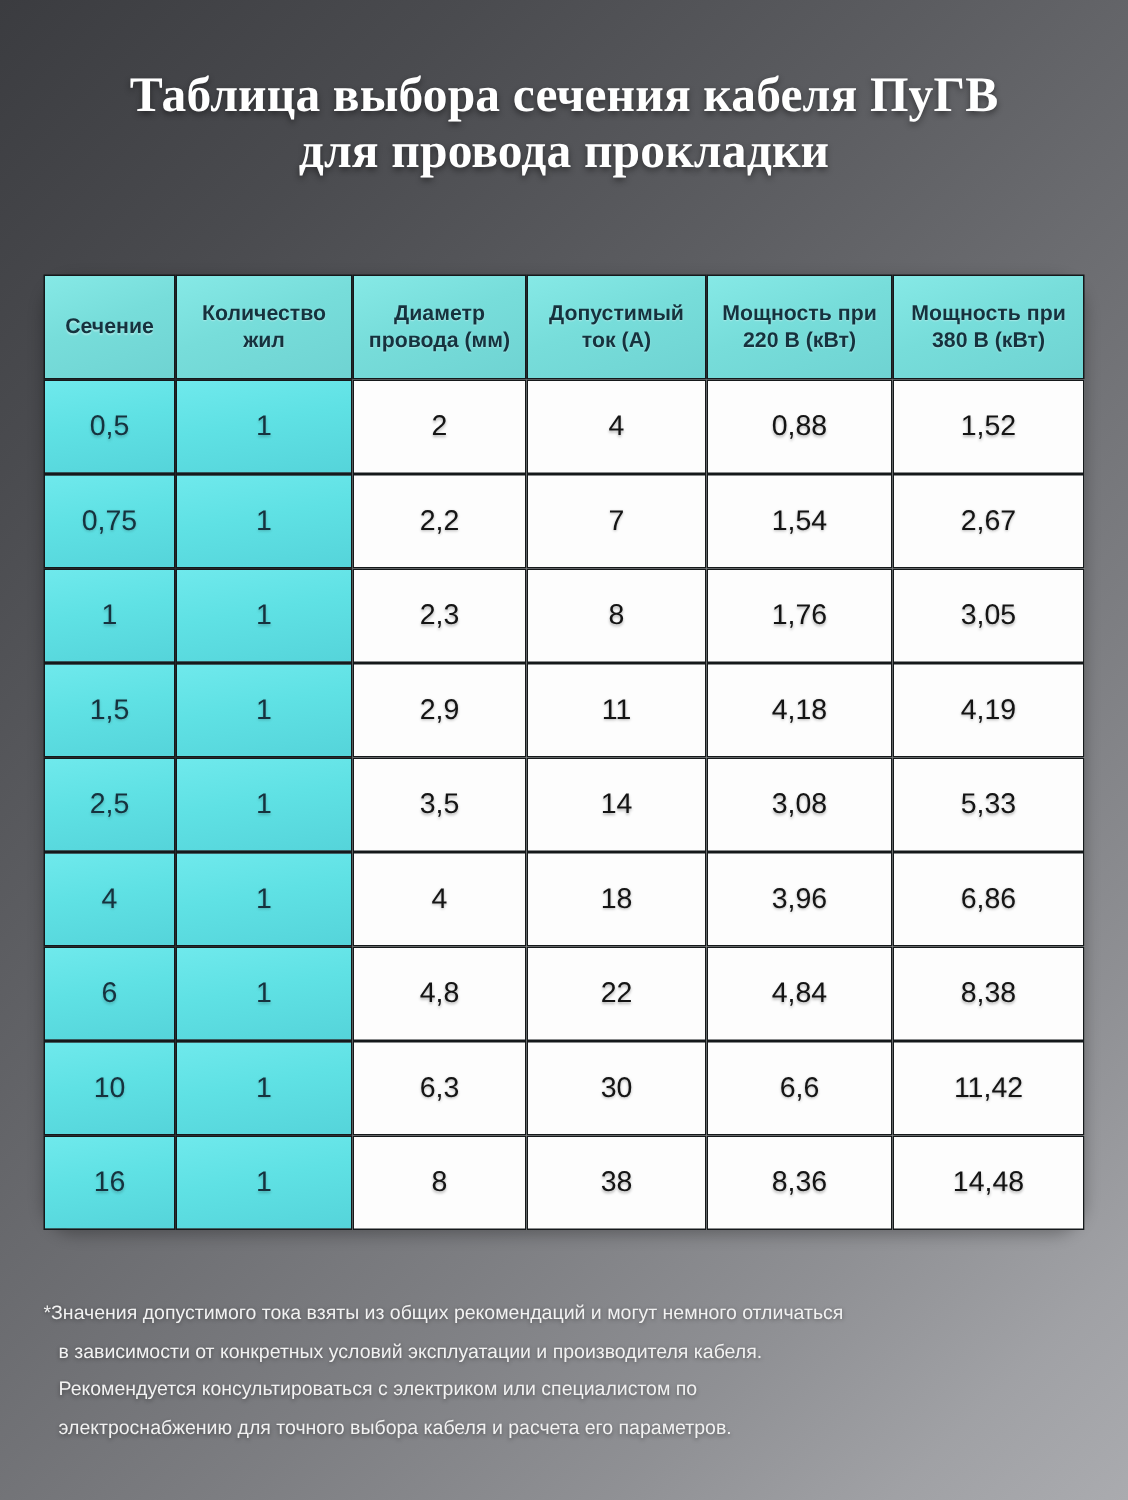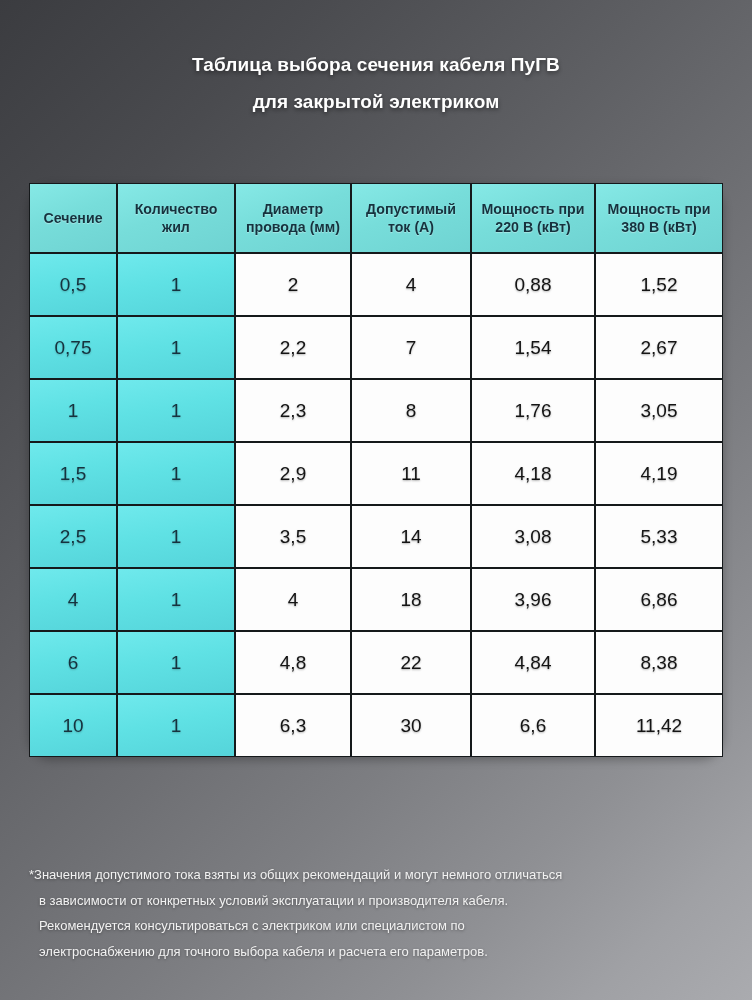--- a/index.html
+++ b/index.html
@@ -36,26 +36,27 @@
     position: absolute;
     top: 46px;
     left: 0;
     width: 752px;
     text-align: center;
     padding: 0 40px;
     box-sizing: border-box;
   }
   .title-line {
     color: #ffffff;
-    font-size: 19px;
+    font-size: 33px;
     font-weight: bold;
     line-height: 37px;
     letter-spacing: 0.1px;
     text-shadow: 0 2px 4px rgba(0,0,0,0.45);
     white-space: nowrap;
+    font-family: Liberation Serif, serif;
   }
 
   
   #table-wrap {
     position: absolute;
     left: 29px;
     top: 183px;
     width: 694px;
   }
   table.spec {
@@ -127,21 +128,21 @@
     padding-left: 10px;
   }
 </style>
 </head>
 <body>
 
 <div id="page">
 
   <div id="title-block">
     <div class="title-line">Таблица выбора сечения кабеля ПуГВ</div>
-    <div class="title-line">для закрытой электриком</div>
+    <div class="title-line">для провода прокладки</div>
   </div>
 
   <div id="table-wrap">
     <table class="spec">
       <colgroup>
         <col class="c0">
           <col class="c1">
           <col class="c2">
           <col class="c3">
           <col class="c4">
@@ -232,20 +233,28 @@
             <td class="wh">8,38</td>
           </tr>
           <tr>
             <td class="cy">10</td>
             <td class="cy">1</td>
             <td class="wh">6,3</td>
             <td class="wh">30</td>
             <td class="wh">6,6</td>
             <td class="wh">11,42</td>
           </tr>
+          <tr>
+            <td class="cy">16</td>
+            <td class="cy">1</td>
+            <td class="wh">8</td>
+            <td class="wh">38</td>
+            <td class="wh">8,36</td>
+            <td class="wh">14,48</td>
+          </tr>
         </tbody>
     </table>
   </div>
 
   <div id="footnote">
     <div class="fn-line">*Значения допустимого тока взяты из общих рекомендаций и могут немного отличаться</div>
     <div class="fn-line indent">в зависимости от конкретных условий эксплуатации и производителя кабеля.</div>
     <div class="fn-line indent">Рекомендуется консультироваться с электриком или специалистом по</div>
     <div class="fn-line indent">электроснабжению для точного выбора кабеля и расчета его параметров.</div>
   </div>

